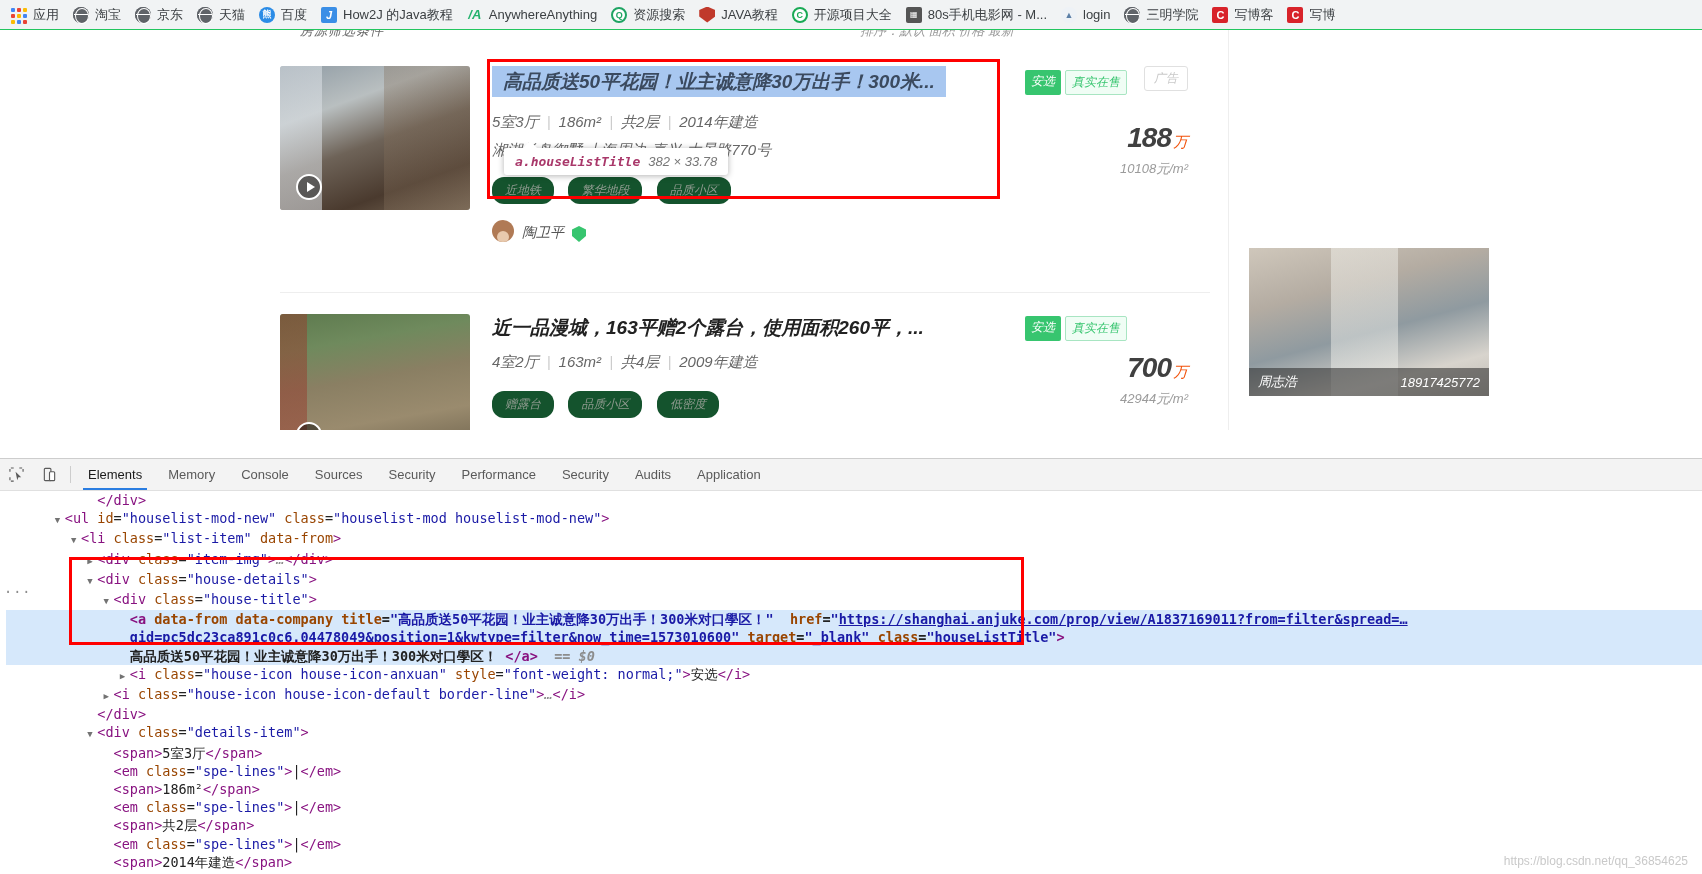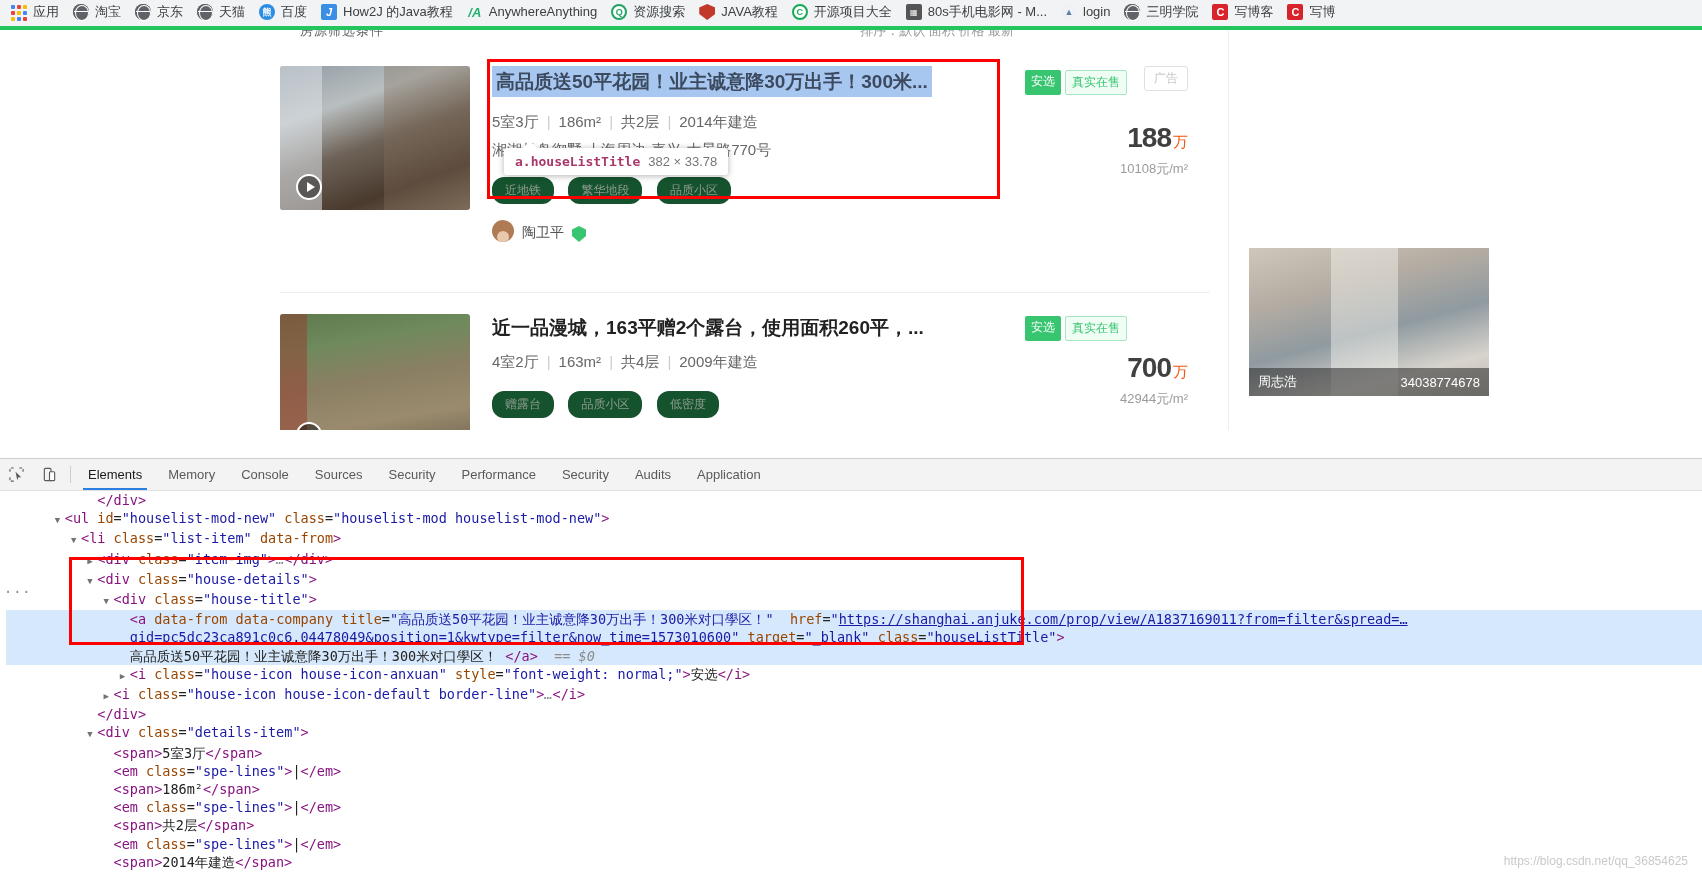--- a/index.html
+++ b/index.html
@@ -5,22 +5,22 @@
   * { box-sizing: border-box; }
   html, body { margin:0; padding:0; }
   body {
     width:1702px; height:874px; overflow:hidden;
     font-family:"Liberation Sans","DejaVu Sans",sans-serif;
     background:#ffffff; position:relative;
   }
 
   
   #bookmarks {
-    height:30px; background:#f1f3f4; border-bottom:4px solid #22c55e;
-    display:flex; padding:0 4px; overflow:hidden;
+    height:30px; background:#f1f3f4; border-bottom:1px solid #22c55e;
+    display:flex; align-items:center; padding:0 4px; overflow:hidden;
     white-space:nowrap;
   }
   .bm { display:flex; align-items:center; height:24px; padding:0 7px;
         border-radius:4px; cursor:default; flex:0 0 auto; }
   .bm-ico { width:16px; height:16px; margin-right:6px; flex:0 0 auto;
             display:flex; align-items:center; justify-content:center;
             font-size:11px; font-weight:bold; color:#fff; border-radius:2px; }
   .bm-label { font-size:13px; color:#3c4043; line-height:16px; }
 
   .ico-apps { position:relative; background:transparent; }
@@ -28,21 +28,21 @@
   .ico-globe { border-radius:50%; background:#5f6368;
                box-shadow:inset 0 0 0 1px #5f6368; position:relative; }
   .ico-globe::before{content:"";position:absolute;left:2px;top:1px;width:12px;height:14px;
                border-radius:50%;border:1.5px solid #fff;}
   .ico-globe::after{content:"";position:absolute;left:1px;top:7px;width:14px;height:0;
                border-top:1.5px solid #fff;}
 
   
   #page { position:absolute; top:30px; left:0; width:1702px; height:400px;
           background:#fff; overflow:hidden; }
-  #page-inner { position:relative; width:1354px; height:400px; }
+  #page-inner { position:relative; width:1354px; height:400px;font-style:italic; }
 
   .topbar-strip { position:absolute; top:0; left:300px; right:300px; height:14px;
                   overflow:hidden; }
   .strip-left { position:absolute; left:0; top:-8px; font-size:13px; color:#666;
                 letter-spacing:1px; }
   .strip-right { position:absolute; right:40px; top:-8px; font-size:13px; color:#999; }
 
   .listing { position:absolute; left:280px; width:930px; }
   .thumb { position:absolute; left:0; top:0; width:190px; height:144px;
            border-radius:3px; overflow:hidden; }
@@ -50,21 +50,21 @@
   .play { position:absolute; left:16px; bottom:10px; width:26px; height:26px;
           border-radius:50%; background:rgba(0,0,0,.45); border:2px solid #fff; }
   .play::after { content:""; position:absolute; left:9px; top:6px;
                  border-left:8px solid #fff; border-top:5px solid transparent;
                  border-bottom:5px solid transparent; }
 
   .l-body { position:absolute; left:212px; top:0; width:520px; }
   .l-title { font-size:19px; font-weight:bold; color:#222; line-height:27px;
              white-space:nowrap; overflow:hidden; }
   .l-title.sel { background:#a8c7f0; color:#3b4a5f; display:inline-block;
-                 padding:2px 4px; }
+                 padding:2px 11px; }
   .l-meta { font-size:15px; color:#666; line-height:30px; margin-top:6px; }
   .l-meta .sep { color:#ccc; margin:0 8px; }
   .l-addr { font-size:15px; color:#666; line-height:26px; }
   .l-tags { margin-top:14px; }
   .tag { display:inline-block; background:#14532d; color:#8f9a8f; font-size:12px;
          border-radius:12px; padding:5px 13px; margin-right:10px; }
 
   .badges { position:absolute; left:745px; top:4px; display:flex; }
   .bdg-green { background:#37c56f; color:#fff; font-size:12px; padding:3px 6px;
                border-radius:2px; margin-right:4px; }
@@ -132,21 +132,21 @@
   .dt-tab.active { color:#1a1a1a; }
   .dt-tab.active::after { content:""; position:absolute; left:8px; right:8px;
             bottom:0; height:2px; background:#2a7de1; }
 
   #dt-body { position:absolute; left:0; top:32px; right:0; bottom:0;
              overflow:hidden; background:#fff;
              font-family:"DejaVu Sans Mono","Liberation Mono",monospace;
              font-size:13.5px; line-height:18.2px; color:#222; }
   .code { white-space:pre; padding-left:6px; }
   .code .ln { position:relative; }
-  .code .ln.hl { background:#d6e8fb; }
+  .code .ln.hl { background:#d6e8fb;font-weight:bold; }
   .tk-tag { color:#881280; }
   .tk-attr { color:#994500; }
   .tk-val { color:#1a1aa6; }
   .tk-txt { color:#222; }
   .tk-cmt { color:#8c8c8c; font-style:italic; }
   .tk-link { color:#1a1aa6; text-decoration:underline; }
   .arrow { display:inline-block; width:10px; color:#737373; font-size:9px; }
   .dots { position:absolute; left:4px; color:#8c8c8c; letter-spacing:1px; }
 
   #watermark { position:absolute; right:14px; bottom:6px; font-size:12px;
@@ -303,21 +303,21 @@
     </div>
 
     <div id="rail">
 
       <div class="rail-card" style="top:218px;">
         <div class="rail-img">
           <div class="ph" style="background:linear-gradient(165deg,#cfc7bb 0%,#b4aca2 30%,#8f9aa0 55%,#d8d4cd 80%,#bdb9b2 100%);"></div>
           <div class="ph" style="background:linear-gradient(90deg,rgba(0,0,0,0) 0 34%,rgba(245,245,240,.45) 34% 62%,rgba(0,0,0,0) 62% 100%);"></div>
           <div class="rail-cap">
             <span>周志浩</span>
-            <span>34038774678</span>
+            <span>18917425772</span>
           </div>
         </div>
       </div>
     </div>
 
     <div id="tooltip">
       <span class="tag-n">a.houseListTitle</span><span class="dims">382 × 33.78</span>
     </div>
 
     <div class="redbox" style="left:487px;top:29px;width:513px;height:140px;"></div>

